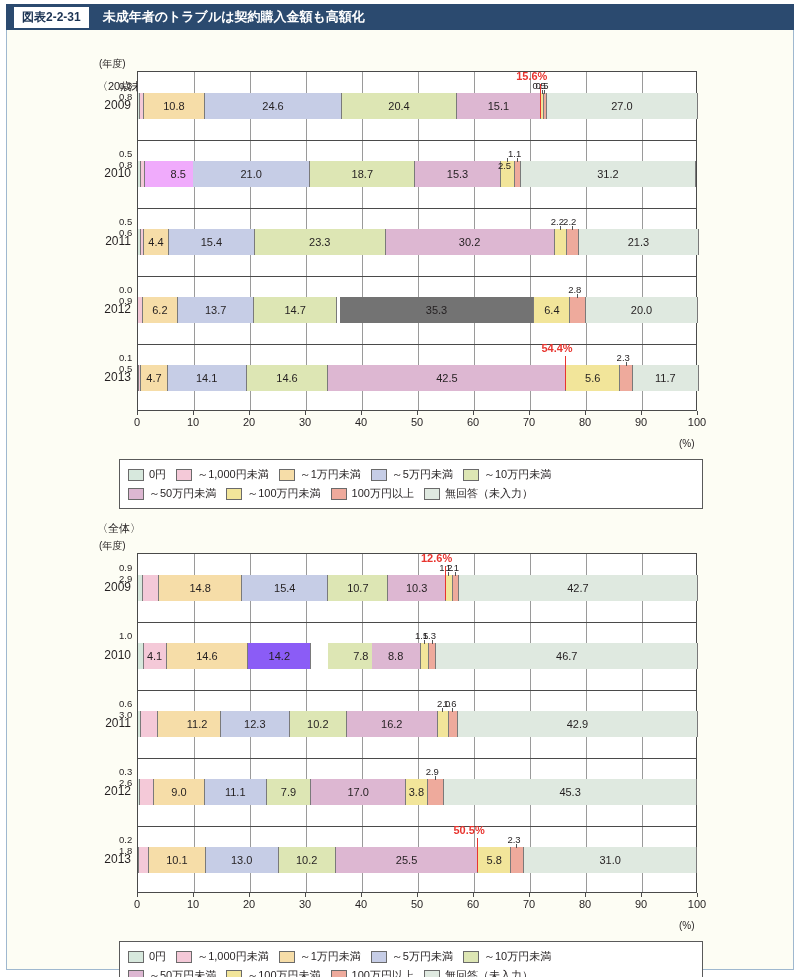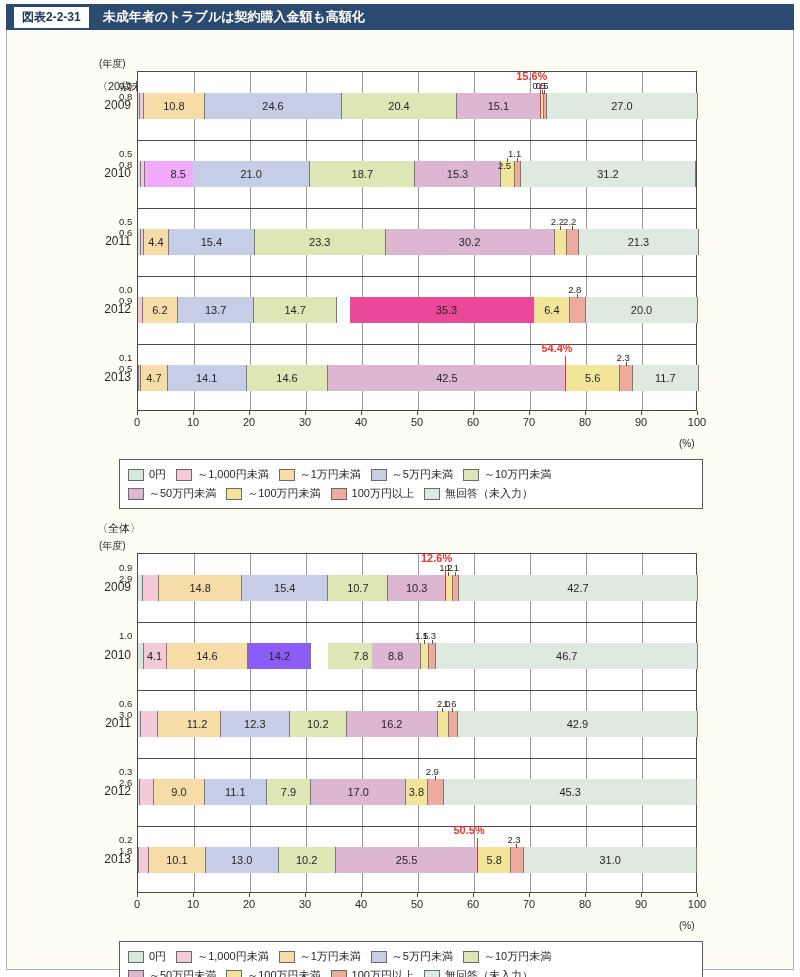--- a/index.html
+++ b/index.html
@@ -136,21 +136,21 @@
           <div class="seg" style="left: 416.64px; width: 12.32px; background: rgb(242, 229, 154);"></div>
           <div class="seg" style="left: 428.96px; width: 12.32px; background: rgb(238, 170, 156);"></div>
           <div class="seg" style="left: 441.28px; width: 119.28px; background: rgb(223, 233, 224);">21.3</div>
         </div>
         <div class="bar-row" style="top: 225px; width: 560px;">
           <div class="seg" style="left: 0px; width: 0px; background: rgb(215, 232, 221);"></div>
           <div class="seg" style="left: 0px; width: 5.04px; background: rgb(244, 201, 216);"></div>
           <div class="seg" style="left: 5.04px; width: 34.72px; background: rgb(246, 221, 168);">6.2</div>
           <div class="seg" style="left: 39.76px; width: 76.72px; background: rgb(198, 205, 230);">13.7</div>
           <div class="seg" style="left: 116.48px; width: 82.32px; background: rgb(221, 230, 180);">14.7</div>
-          <div class="seg" style="left: 212px; width: 194px; background: #ec4899;">35.3</div>
+          <div class="seg" style="left: 202px; width: 194px; background: #737373;">35.3</div>
           <div class="seg" style="left: 396.48px; width: 35.84px; background: rgb(242, 229, 154);">6.4</div>
           <div class="seg" style="left: 432.32px; width: 15.68px; background: rgb(238, 170, 156);"></div>
           <div class="seg" style="left: 448px; width: 112px; background: rgb(223, 233, 224);">20.0</div>
         </div>
         <div class="bar-row" style="top: 293px; width: 560px;">
           <div class="seg" style="left: 0px; width: 0.56px; background: rgb(215, 232, 221);"></div>
           <div class="seg" style="left: 0.56px; width: 2.8px; background: rgb(244, 201, 216);"></div>
           <div class="seg" style="left: 3.36px; width: 26.32px; background: rgb(246, 221, 168);">4.7</div>
           <div class="seg" style="left: 29.68px; width: 78.96px; background: rgb(198, 205, 230);">14.1</div>
           <div class="seg" style="left: 108.64px; width: 81.76px; background: rgb(221, 230, 180);">14.6</div>

